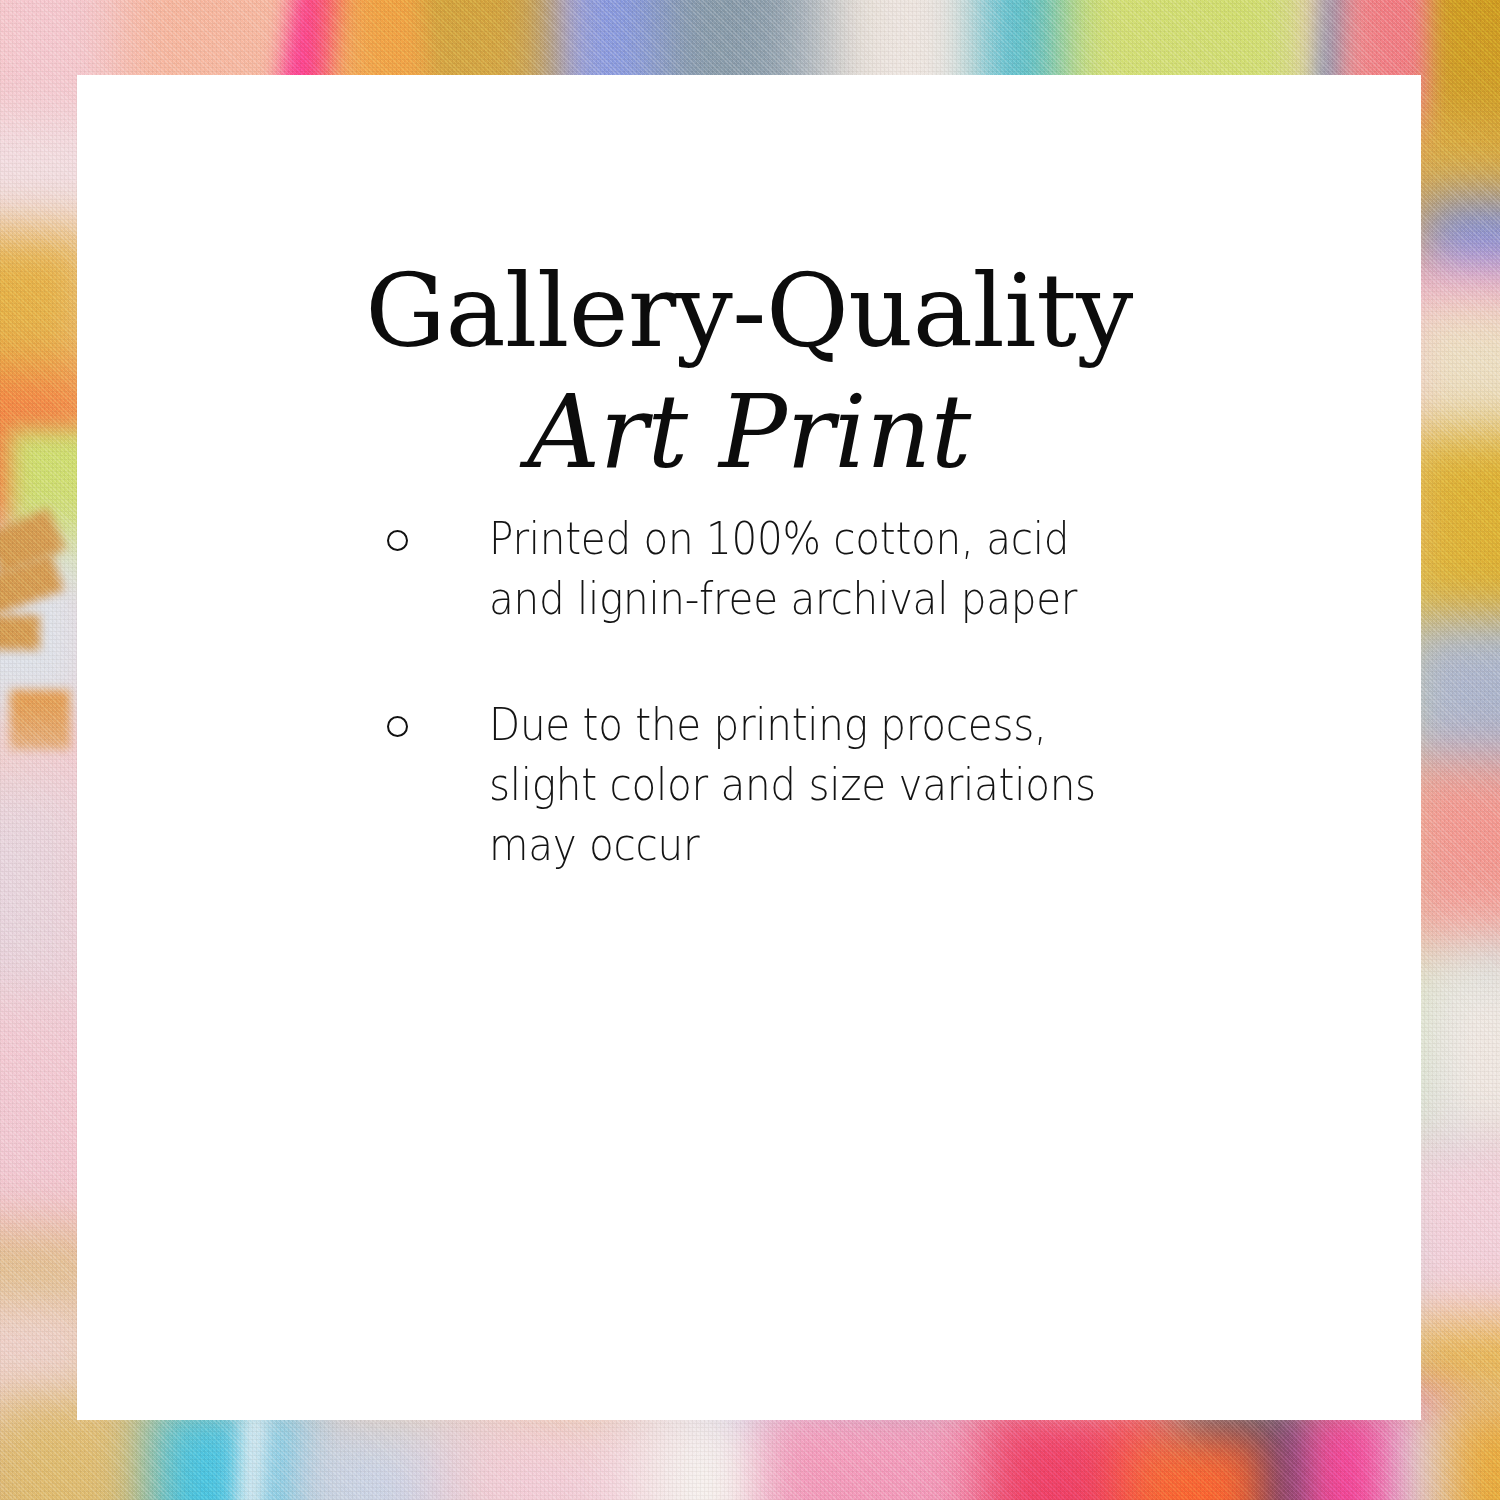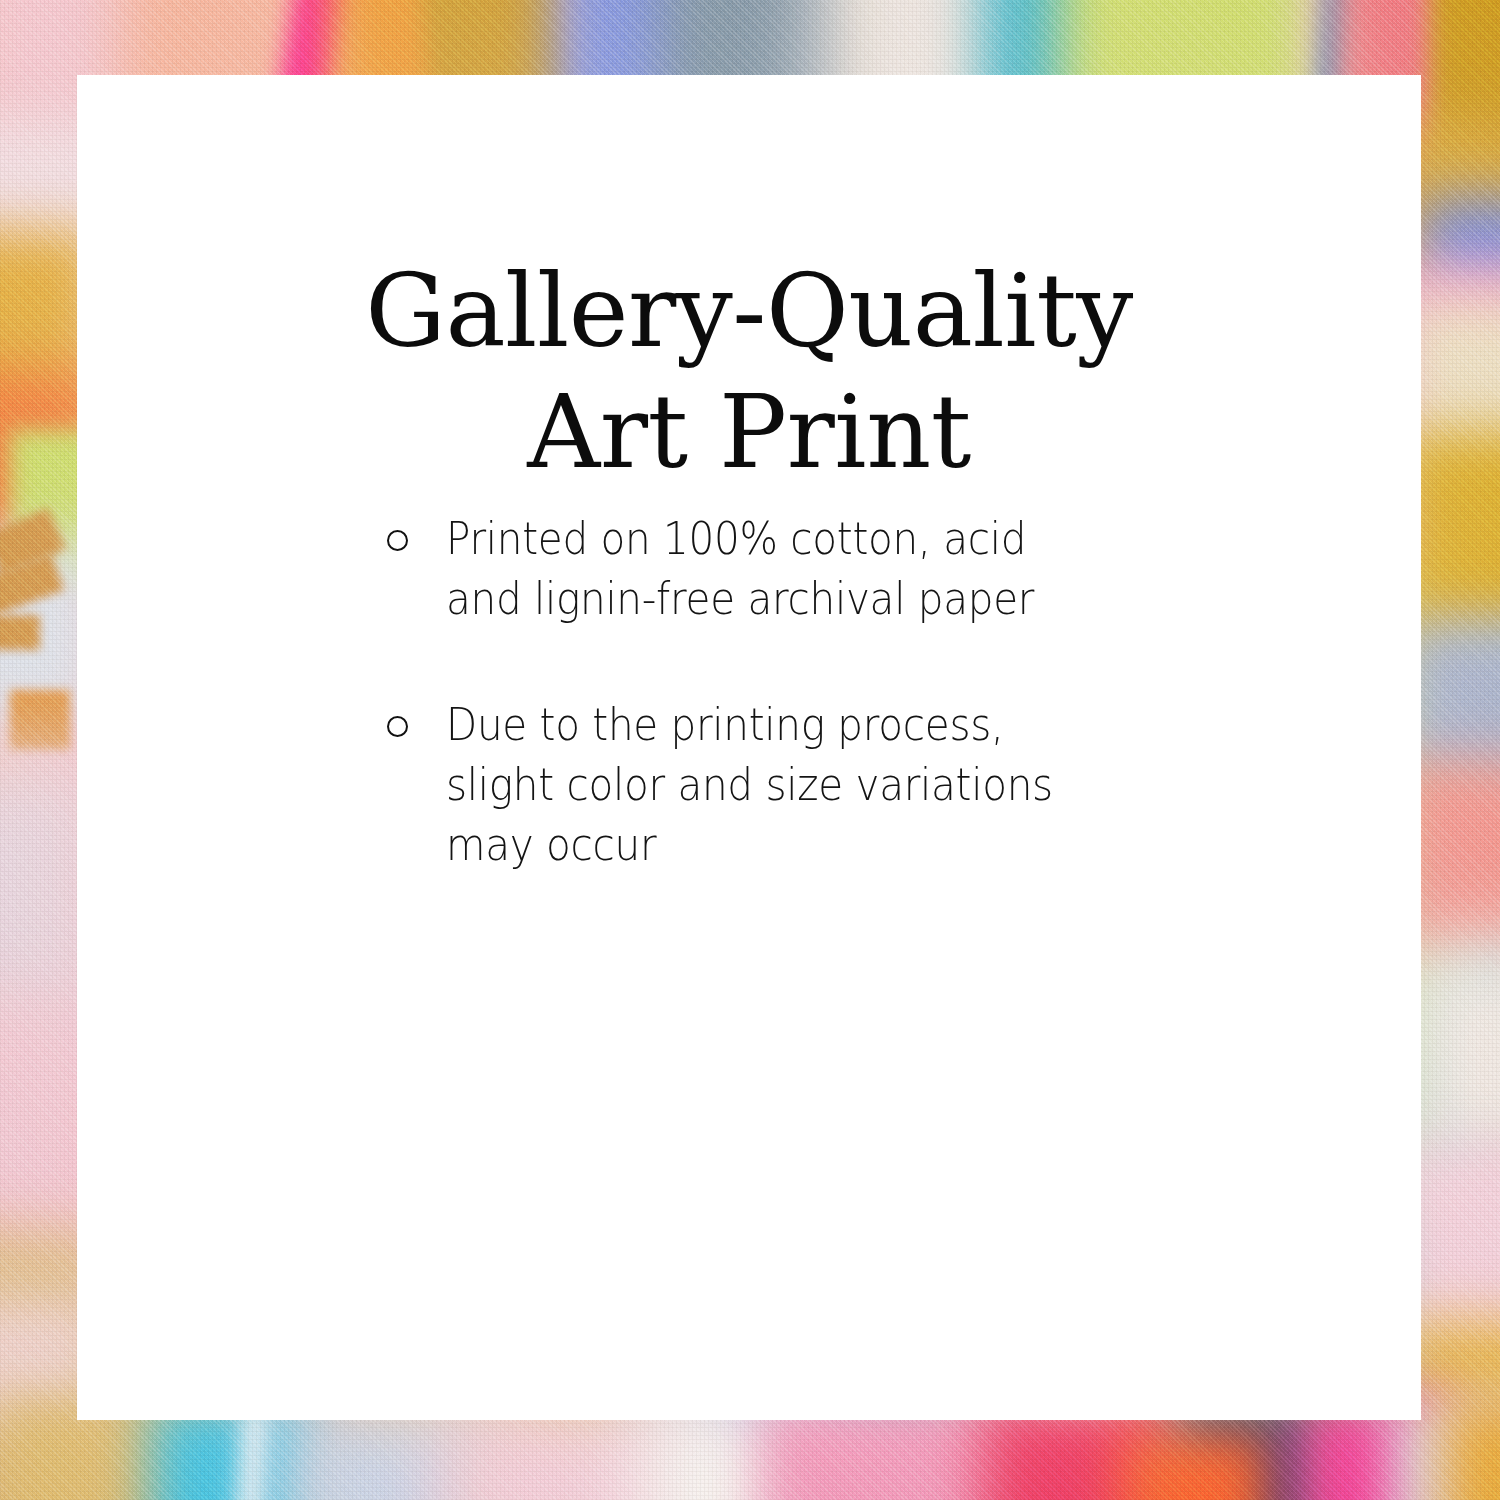--- a/index.html
+++ b/index.html
@@ -57,28 +57,29 @@
     font-family:"DejaVu Serif","Liberation Serif",serif;
     font-weight:400;
     font-size:101px;
     line-height:121px;
     letter-spacing:-0.5px;
     color:#0c0c0c;
     text-align:center;
     position:absolute;left:0;right:0;top:176px;
   }
   #title .tl{display:block;text-align:center;}
-  #title .tl2{display:block;}
+  #title .tl2{display:block;font-style:italic;}
 
   #bullets{
     position:absolute;left:310px;top:434px;right:40px;
   }
   .bullet{
     display:flex;align-items:flex-start;
     margin-bottom:66px;
+    gap:43px;
   }
   .bullet:last-child{margin-bottom:12px;}
   .marker{
     flex:0 0 auto;
     width:21px;height:21px;border-radius:50%;
     border:2.5px solid #111;
     box-sizing:border-box;
     margin-top:21px;margin-right:38px;
   }
   .btext{

